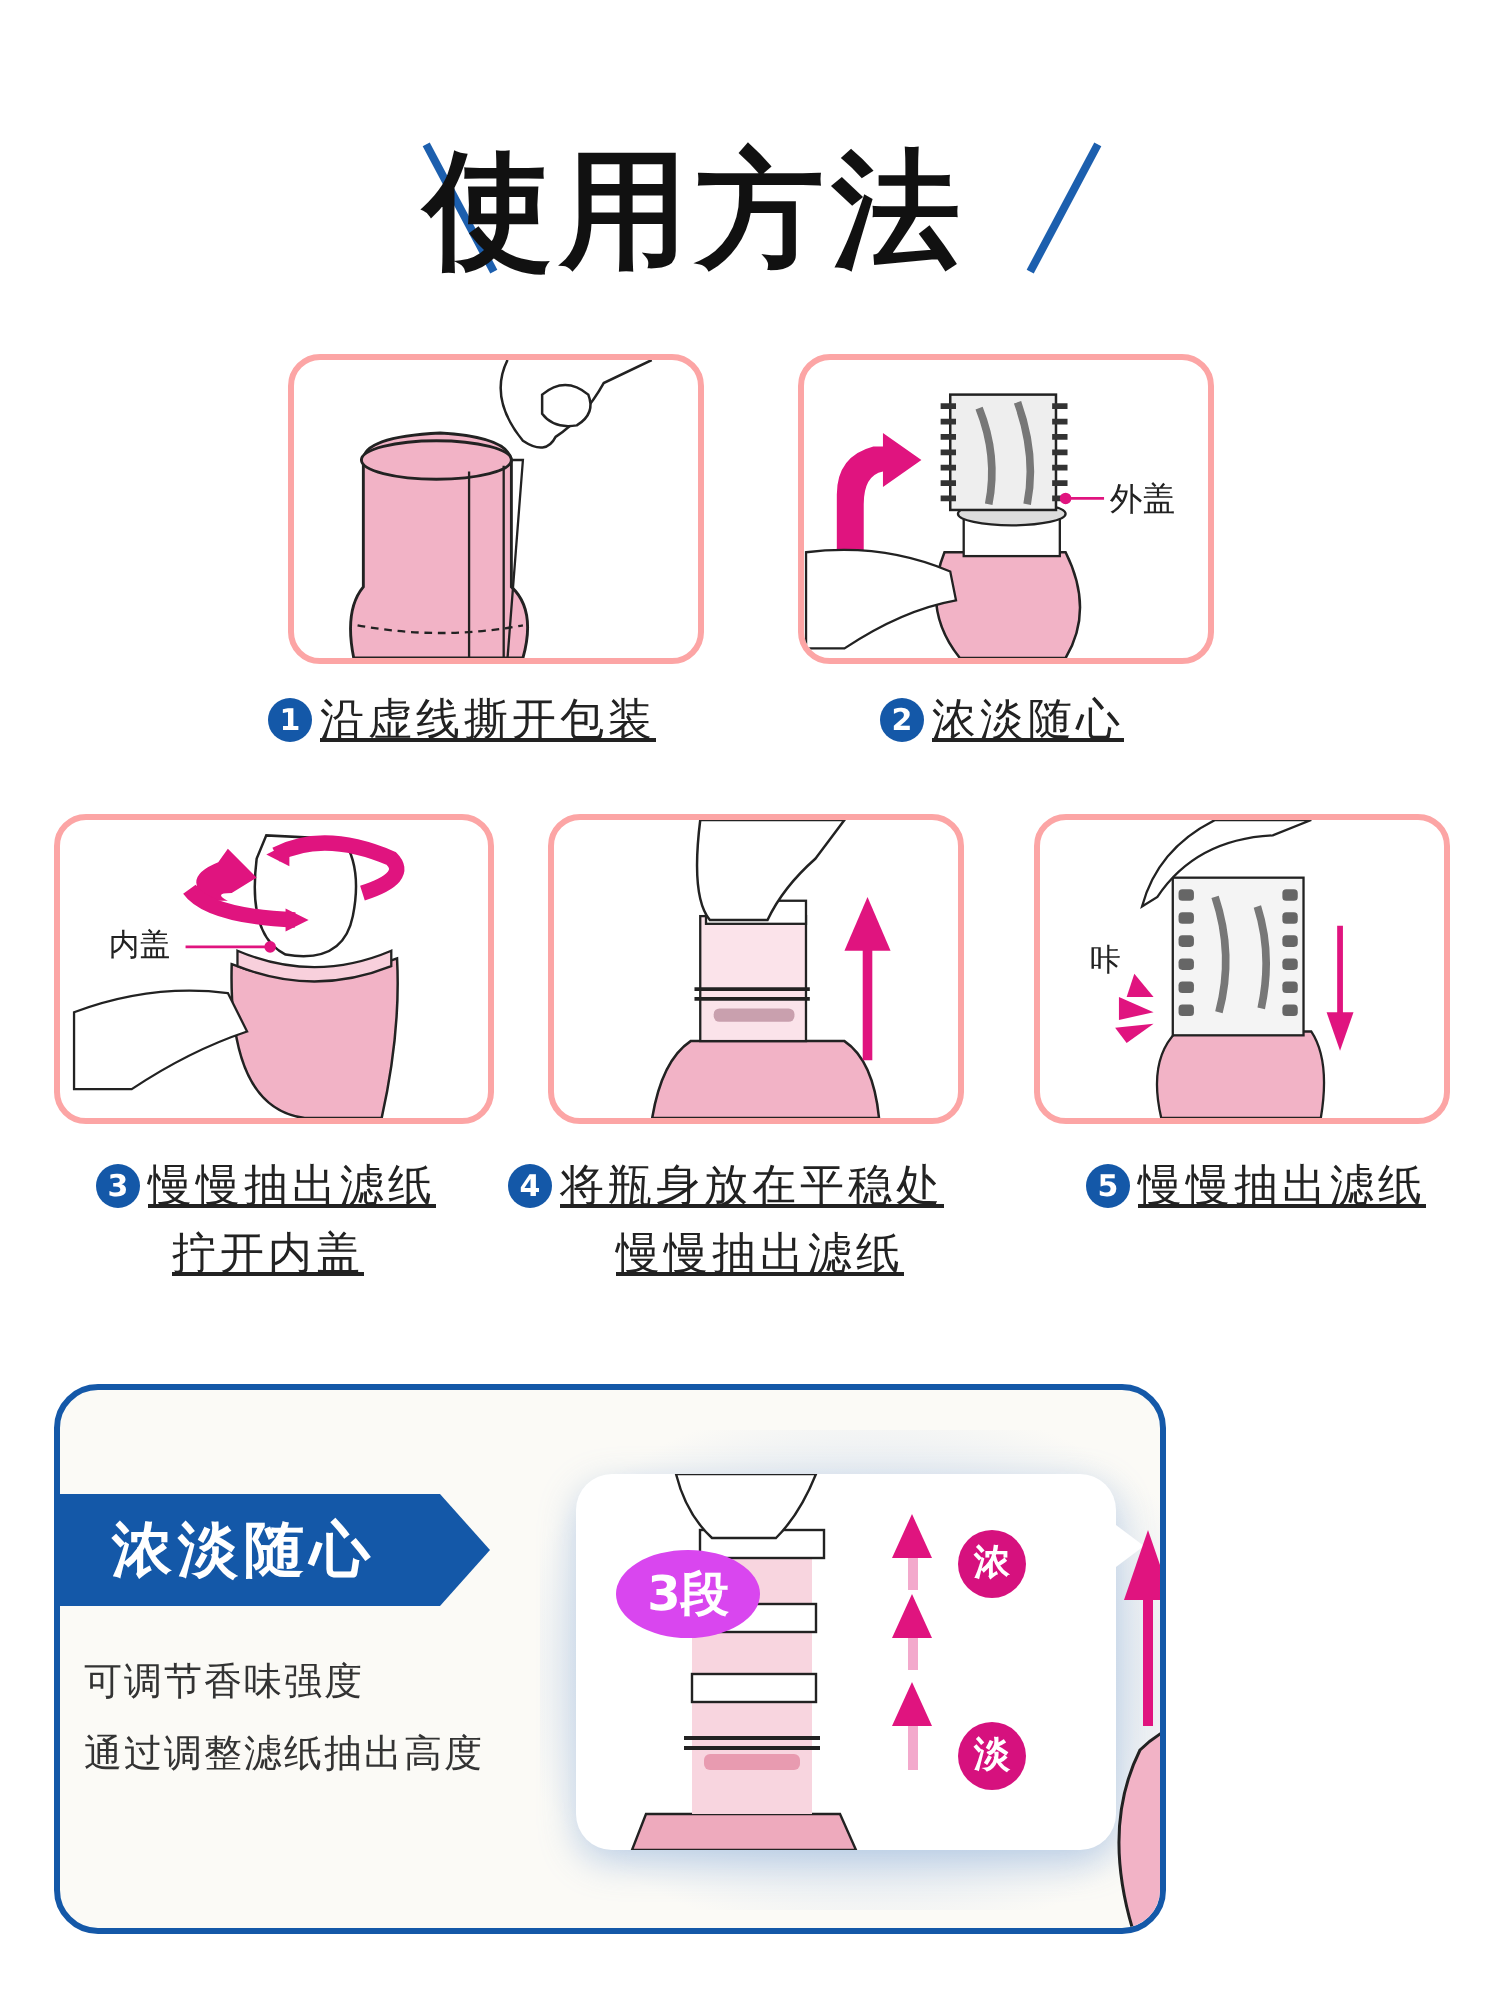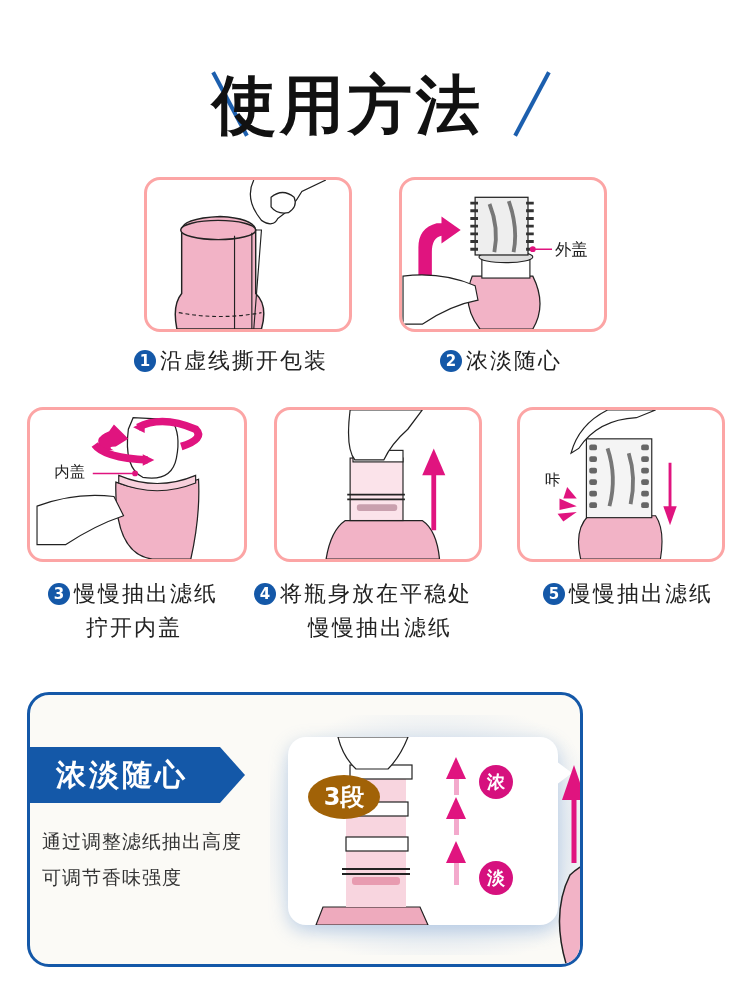--- a/index.html
+++ b/index.html
@@ -8,34 +8,34 @@
 
   .title-wrap { position: absolute; left: 0; top: 58px; width: 750px; height: 90px; }
   .title-slash { position: absolute; top: 10px; width: 4px; height: 72px; background: #1c5fae; }
   .title-slash.left { left: 228px; transform: rotate(-28deg); }
   .title-slash.right { left: 530px; transform: rotate(28deg); }
   .page-title { position: absolute; left: 0; width: 696px; top: 4px; text-align: center; font-family: "DejaVu Serif", "Liberation Serif", serif; font-size: 64px; font-weight: bold; color: #111; letter-spacing: 4px; }
 
   .step-card { position: absolute; border: 3px solid #fca5a5; border-radius: 16px; background: #fff; overflow: hidden; }
   .step-card svg { width: 100%; height: 100%; display: block; }
 
-  .caption { position: absolute; font-size: 22px; color: #222; line-height: 34px; letter-spacing: 2px; }
+  .caption { position: absolute; font-size: 22px; color: #222; line-height: 34px; letter-spacing: 2px; text-decoration: underline; }
   .caption .num { display: inline-block; width: 22px; height: 22px; border-radius: 50%; background: #1458a8; color: #fff; font-size: 15px; font-weight: bold; line-height: 22px; text-align: center; letter-spacing: 0; margin-right: 4px; vertical-align: 2px; }
   .caption .line2 { display: block; }
 
   .bottom-panel { position: absolute; left: 27px; top: 692px; width: 556px; height: 275px; border: 3px solid #1458a8; border-radius: 22px; background: #fbfaf6; overflow: hidden; }
   .ribbon { position: absolute; left: 0; top: 52px; width: 215px; height: 56px; background: #1458a8; clip-path: polygon(0 0, 190px 0, 215px 28px, 190px 56px, 0 56px); }
   .ribbon-text { position: absolute; left: 26px; top: 8px; font-size: 30px; color: #fff; font-weight: bold; letter-spacing: 3px; }
   .desc { position: absolute; left: 12px; top: 128px; font-size: 19px; color: #333; line-height: 36px; letter-spacing: 1px; }
   .glow { position: absolute; left: 240px; top: 20px; width: 330px; height: 240px; border-radius: 30px; background: radial-gradient(ellipse at center, rgba(160,190,225,0.55) 0%, rgba(200,215,235,0.3) 60%, rgba(251,250,246,0) 80%); }
   .inset { position: absolute; left: 258px; top: 42px; width: 270px; height: 188px; background: #fff; border-radius: 18px; overflow: hidden; box-shadow: 0 6px 18px rgba(120,160,210,0.45); }
   .inset svg, .big-illus svg { width: 100%; height: 100%; display: block; }
   .bubble-tail { position: absolute; left: 526px; top: 66px; width: 0; height: 0; border-top: 12px solid transparent; border-bottom: 12px solid transparent; border-left: 16px solid #fff; }
   .big-illus { position: absolute; left: 520px; top: 0; width: 176px; height: 275px; }
-  .pill3 { position: absolute; left: 20px; top: 38px; width: 72px; height: 44px; border-radius: 50%; background: #a16207; color: #fff; font-size: 24px; font-weight: bold; text-align: center; line-height: 44px; }
+  .pill3 { position: absolute; left: 20px; top: 38px; width: 72px; height: 44px; border-radius: 50%; background: #d946ef; color: #fff; font-size: 24px; font-weight: bold; text-align: center; line-height: 44px; }
   .tag { position: absolute; width: 34px; height: 34px; border-radius: 50%; background: #d6117e; color: #fff; font-size: 18px; font-weight: bold; text-align: center; line-height: 34px; }
 </style>
 </head>
 <body>
 
 <div class="title-wrap">
   <div class="title-slash left"></div>
   <div class="page-title">使用方法</div>
   <div class="title-slash right"></div>
 </div>
@@ -161,22 +161,22 @@
 </div>
 <div class="caption" style="left:543px;top:577px;">
   <span class="num">5</span><span>慢慢抽出滤纸</span>
 </div>
 
 <div class="bottom-panel">
   <div class="ribbon">
     <div class="ribbon-text">浓淡随心</div>
   </div>
   <div class="desc">
+    <div>可调节香味强度</div>
     <div>通过调整滤纸抽出高度</div>
-    <div>可调节香味强度</div>
   </div>
 
   <div class="glow"></div>
   <div class="inset">
     <svg viewBox="0 0 270 188">
       <path d="M28 188 L35 170 L132 170 L140 188 Z" fill="#eeaabd" stroke="#222" stroke-width="1.2"></path>
       <rect x="58" y="40" width="60" height="130" fill="#f8d5df"></rect>
       <rect x="64" y="140" width="48" height="8" rx="3" fill="#e89bb0"></rect>
       <line x1="54" y1="132" x2="122" y2="132" stroke="#222" stroke-width="2"></line>
       <line x1="54" y1="137" x2="122" y2="137" stroke="#222" stroke-width="2"></line>

